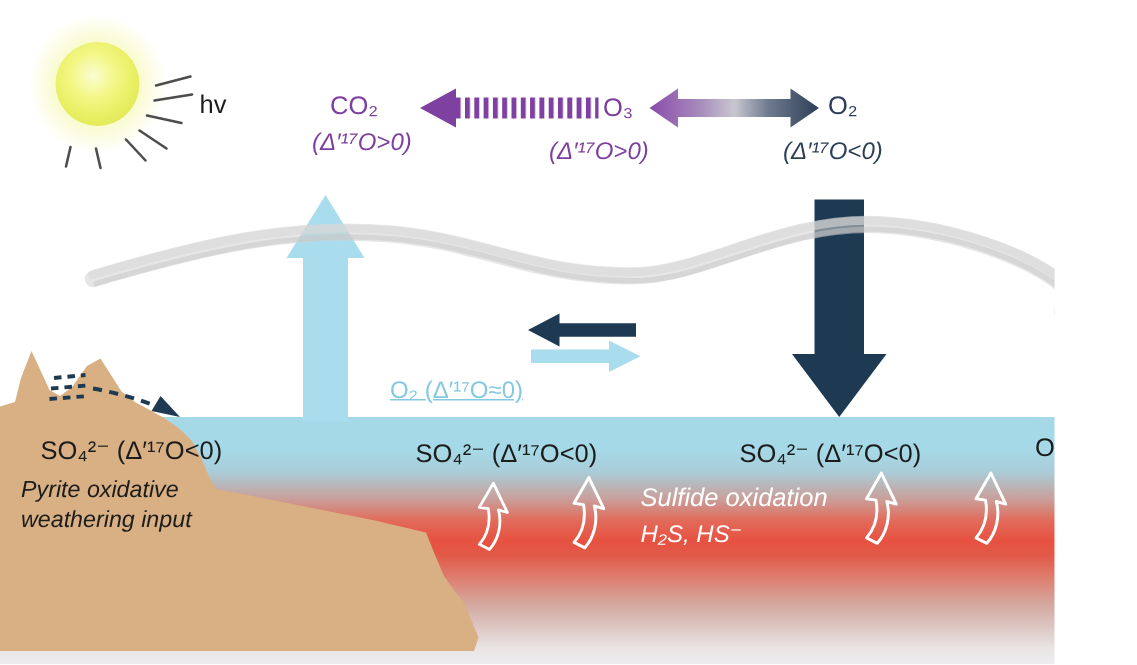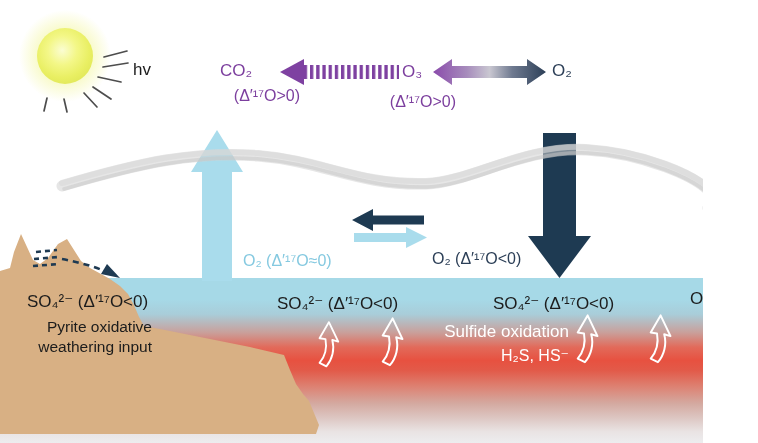--- a/index.html
+++ b/index.html
@@ -17,21 +17,21 @@
   .scene{position:absolute;left:0;top:0;z-index:2;}
   .label{position:absolute;z-index:3;white-space:nowrap;}
   .purple{color:#7c3f9e;}
   .navy{color:#2c3f57;}
   .ink{color:#1c1c1c;}
   .seablue{color:#85c9e0;}
   .white-t{color:#ffffff;}
   .fs17{font-size:17px;}
   .fs16{font-size:16px;}
   .fs15{font-size:15.5px;}
-  .center{text-align:right;}
+  .center{text-align:left;font-style:italic;}
 </style>
 </head>
 <body>
 
 <div class="canvas">
 
   <div class="ocean-bg"></div>
 
   <svg class="scene" width="758" height="443" viewBox="0 0 758 443">
     <defs>
@@ -113,25 +113,25 @@
 
   <div class="label fs17 ink" style="left:133px;top:60px;">hv</div>
 
   <div class="label fs17 purple" style="left:220px;top:61px;">CO₂</div>
   <div class="label fs16 purple center" style="left:208px;top:87px;width:92px;">(Δ′¹⁷O&gt;0)</div>
 
   <div class="label fs17 purple" style="left:402px;top:62px;">O₃</div>
   <div class="label fs16 purple center" style="left:366px;top:93px;width:90px;">(Δ′¹⁷O&gt;0)</div>
 
   <div class="label fs17 navy" style="left:552px;top:61px;">O₂</div>
+  <div class="label fs16 navy center" style="left:522px;top:93px;width:90px;">(Δ′¹⁷O&lt;0)</div>
 
   <div class="label fs17 ink" style="left:690px;top:289px;">Ocean</div>
 
-  <div class="label fs16 seablue" style="left:243px;top:252px;">O₂ (Δ′¹⁷O≈0)</div>
-  <div class="label fs16 navy" style="left:432px;top:250px;">O₂ (Δ′¹⁷O&lt;0)</div>
+  <div class="label fs16 seablue" style="left:260px;top:252px;text-decoration:underline;">O₂ (Δ′¹⁷O≈0)</div>
 
   <div class="label fs17 ink" style="left:27px;top:291px;">SO₄²⁻ (Δ′¹⁷O&lt;0)</div>
   <div class="label fs15 ink center" style="left:14px;top:318px;width:138px;">Pyrite oxidative</div>
   <div class="label fs15 ink center" style="left:14px;top:338px;width:138px;">weathering input</div>
 
   <div class="label fs17 ink" style="left:277px;top:293px;">SO₄²⁻ (Δ′¹⁷O&lt;0)</div>
   <div class="label fs17 ink" style="left:493px;top:293px;">SO₄²⁻ (Δ′¹⁷O&lt;0)</div>
 
   <div class="label fs16 white-t center" style="left:427px;top:346px;width:142px;">H₂S, HS⁻</div>
   <div class="label fs17 white-t center" style="left:427px;top:322px;width:142px;">Sulfide oxidation</div>

